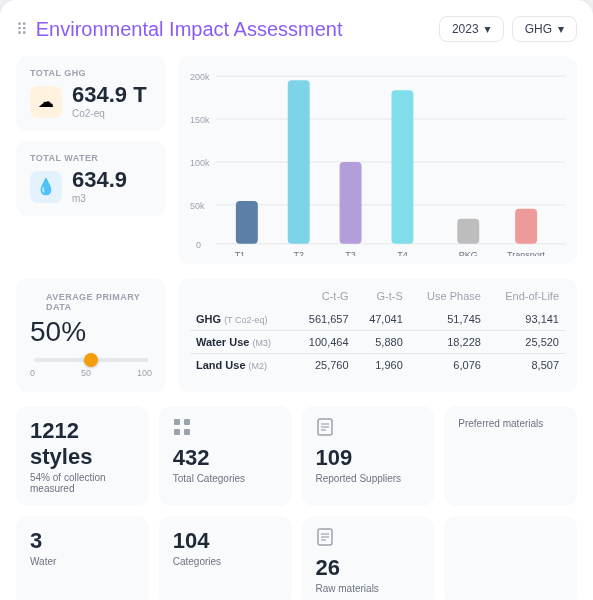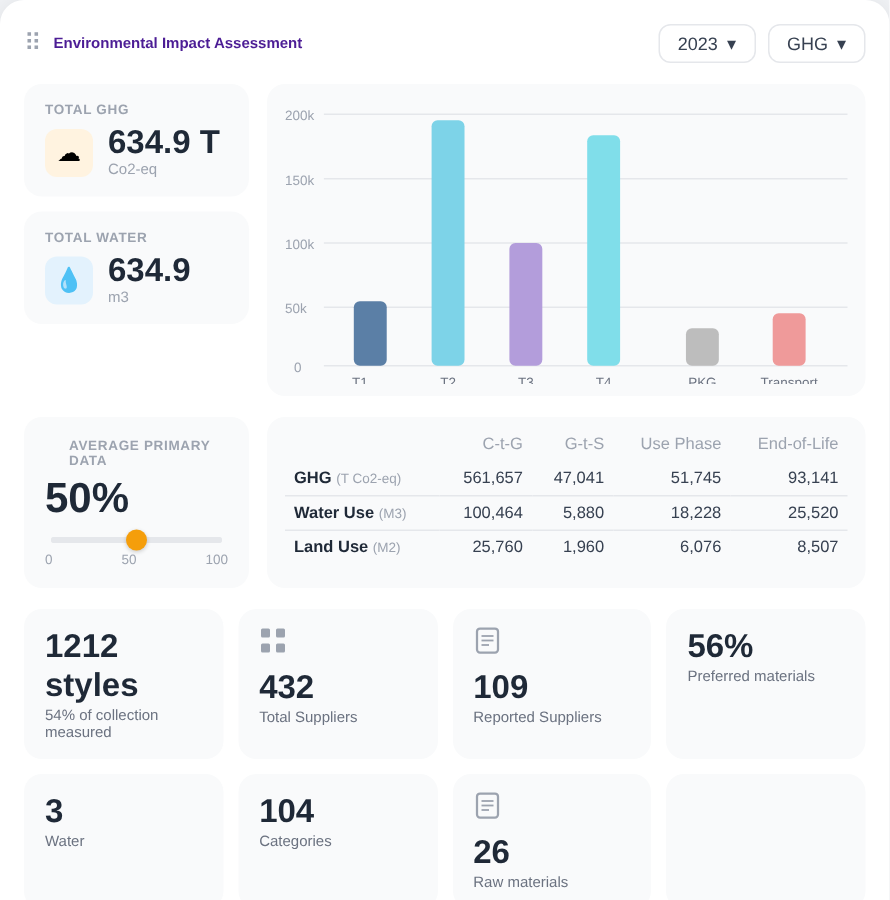--- a/index.html
+++ b/index.html
@@ -29,23 +29,23 @@
     .header-left {
       display: flex;
       align-items: center;
       gap: 8px;
     }
     .grid-icon {
       color: #9ca3af;
       font-size: 16px;
     }
     .header-title {
-      font-size: 10px;
-      font-weight: 700;
-      color: #4c1d95;
+      font-size: 20px;
+      font-weight: 400;
+      color: #8b5cf6;
     }
     .header-controls {
       display: flex;
       gap: 8px;
     }
     .dropdown-btn {
       border: 1px solid #e5e7eb;
       border-radius: 8px;
       padding: 5px 12px;
       font-size: 12px;
@@ -142,21 +142,21 @@
       font-size: 9px;
       font-weight: 600;
       color: #9ca3af;
       text-transform: uppercase;
       letter-spacing: 0.05em;
       margin-bottom: 4px;
       margin-left: 16px;
     }
     .avg-value {
       font-size: 28px;
-      font-weight: 700;
+      font-weight: 400;
       color: #1f2937;
       margin-bottom: 10px;
     }
     .slider-track {
       position: relative;
       height: 4px;
       background: #e5e7eb;
       border-radius: 4px;
       margin: 0 4px;
     }
@@ -398,36 +398,35 @@
     <div class="stat-card">
       <div class="stat-icon">
         <svg width="18" height="18" viewBox="0 0 18 18" fill="none">
           <rect x="1" y="1" width="6" height="6" rx="1" fill="#9ca3af"></rect>
           <rect x="11" y="1" width="6" height="6" rx="1" fill="#9ca3af"></rect>
           <rect x="1" y="11" width="6" height="6" rx="1" fill="#9ca3af"></rect>
           <rect x="11" y="11" width="6" height="6" rx="1" fill="#9ca3af"></rect>
         </svg>
       </div>
       <div class="stat-main">432</div>
-      <div class="stat-sub">Total Suppliers</div>
+      <div class="stat-sub">Total Categories</div>
     </div>
     <div class="stat-card">
       <div class="stat-icon">
         <svg width="18" height="18" viewBox="0 0 18 18" fill="none">
           <rect x="2" y="1" width="14" height="16" rx="2" stroke="#9ca3af" stroke-width="1.5"></rect>
           <line x1="5" y1="6" x2="13" y2="6" stroke="#9ca3af" stroke-width="1.2"></line>
           <line x1="5" y1="9" x2="13" y2="9" stroke="#9ca3af" stroke-width="1.2"></line>
           <line x1="5" y1="12" x2="10" y2="12" stroke="#9ca3af" stroke-width="1.2"></line>
         </svg>
       </div>
       <div class="stat-main">109</div>
       <div class="stat-sub">Reported Suppliers</div>
     </div>
     <div class="stat-card">
-      <div class="stat-main">56%</div>
       <div class="stat-sub">Preferred materials</div>
     </div>
   </div>
 
   <div class="stats-grid-bottom">
     <div class="stat-card">
       <div class="stat-main">3</div>
       <div class="stat-sub">Water</div>
     </div>
     <div class="stat-card">

